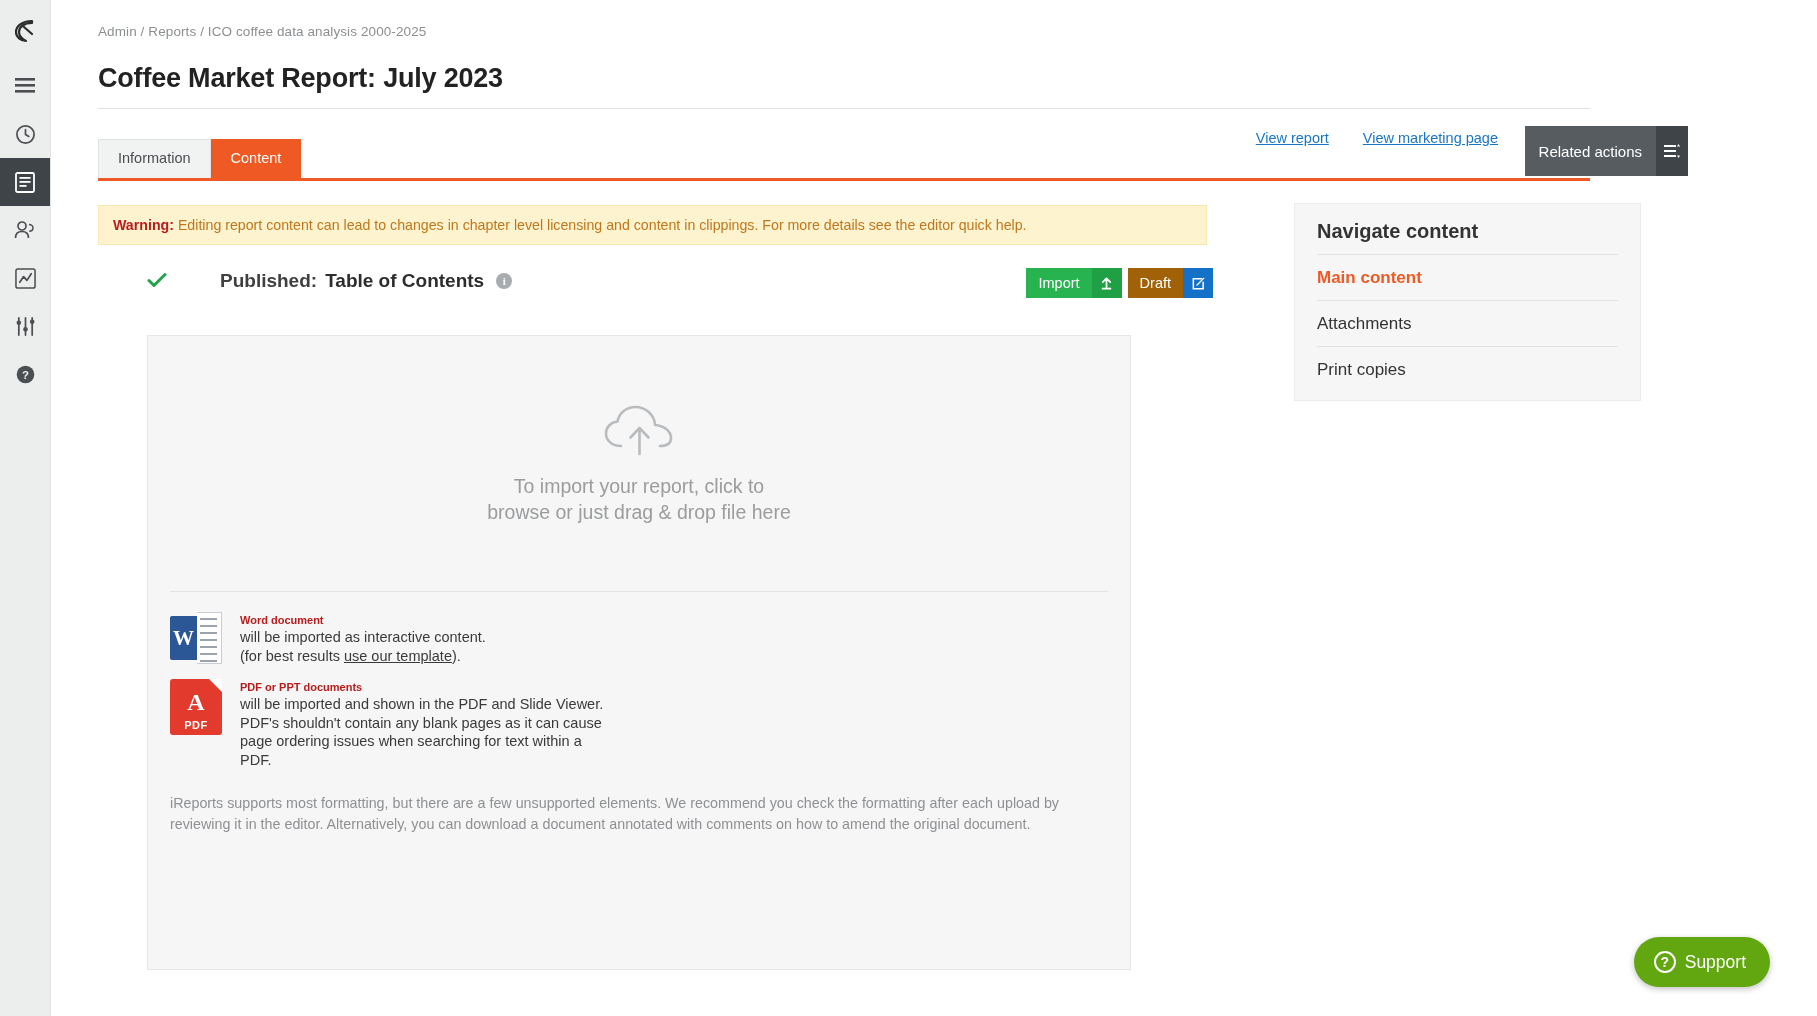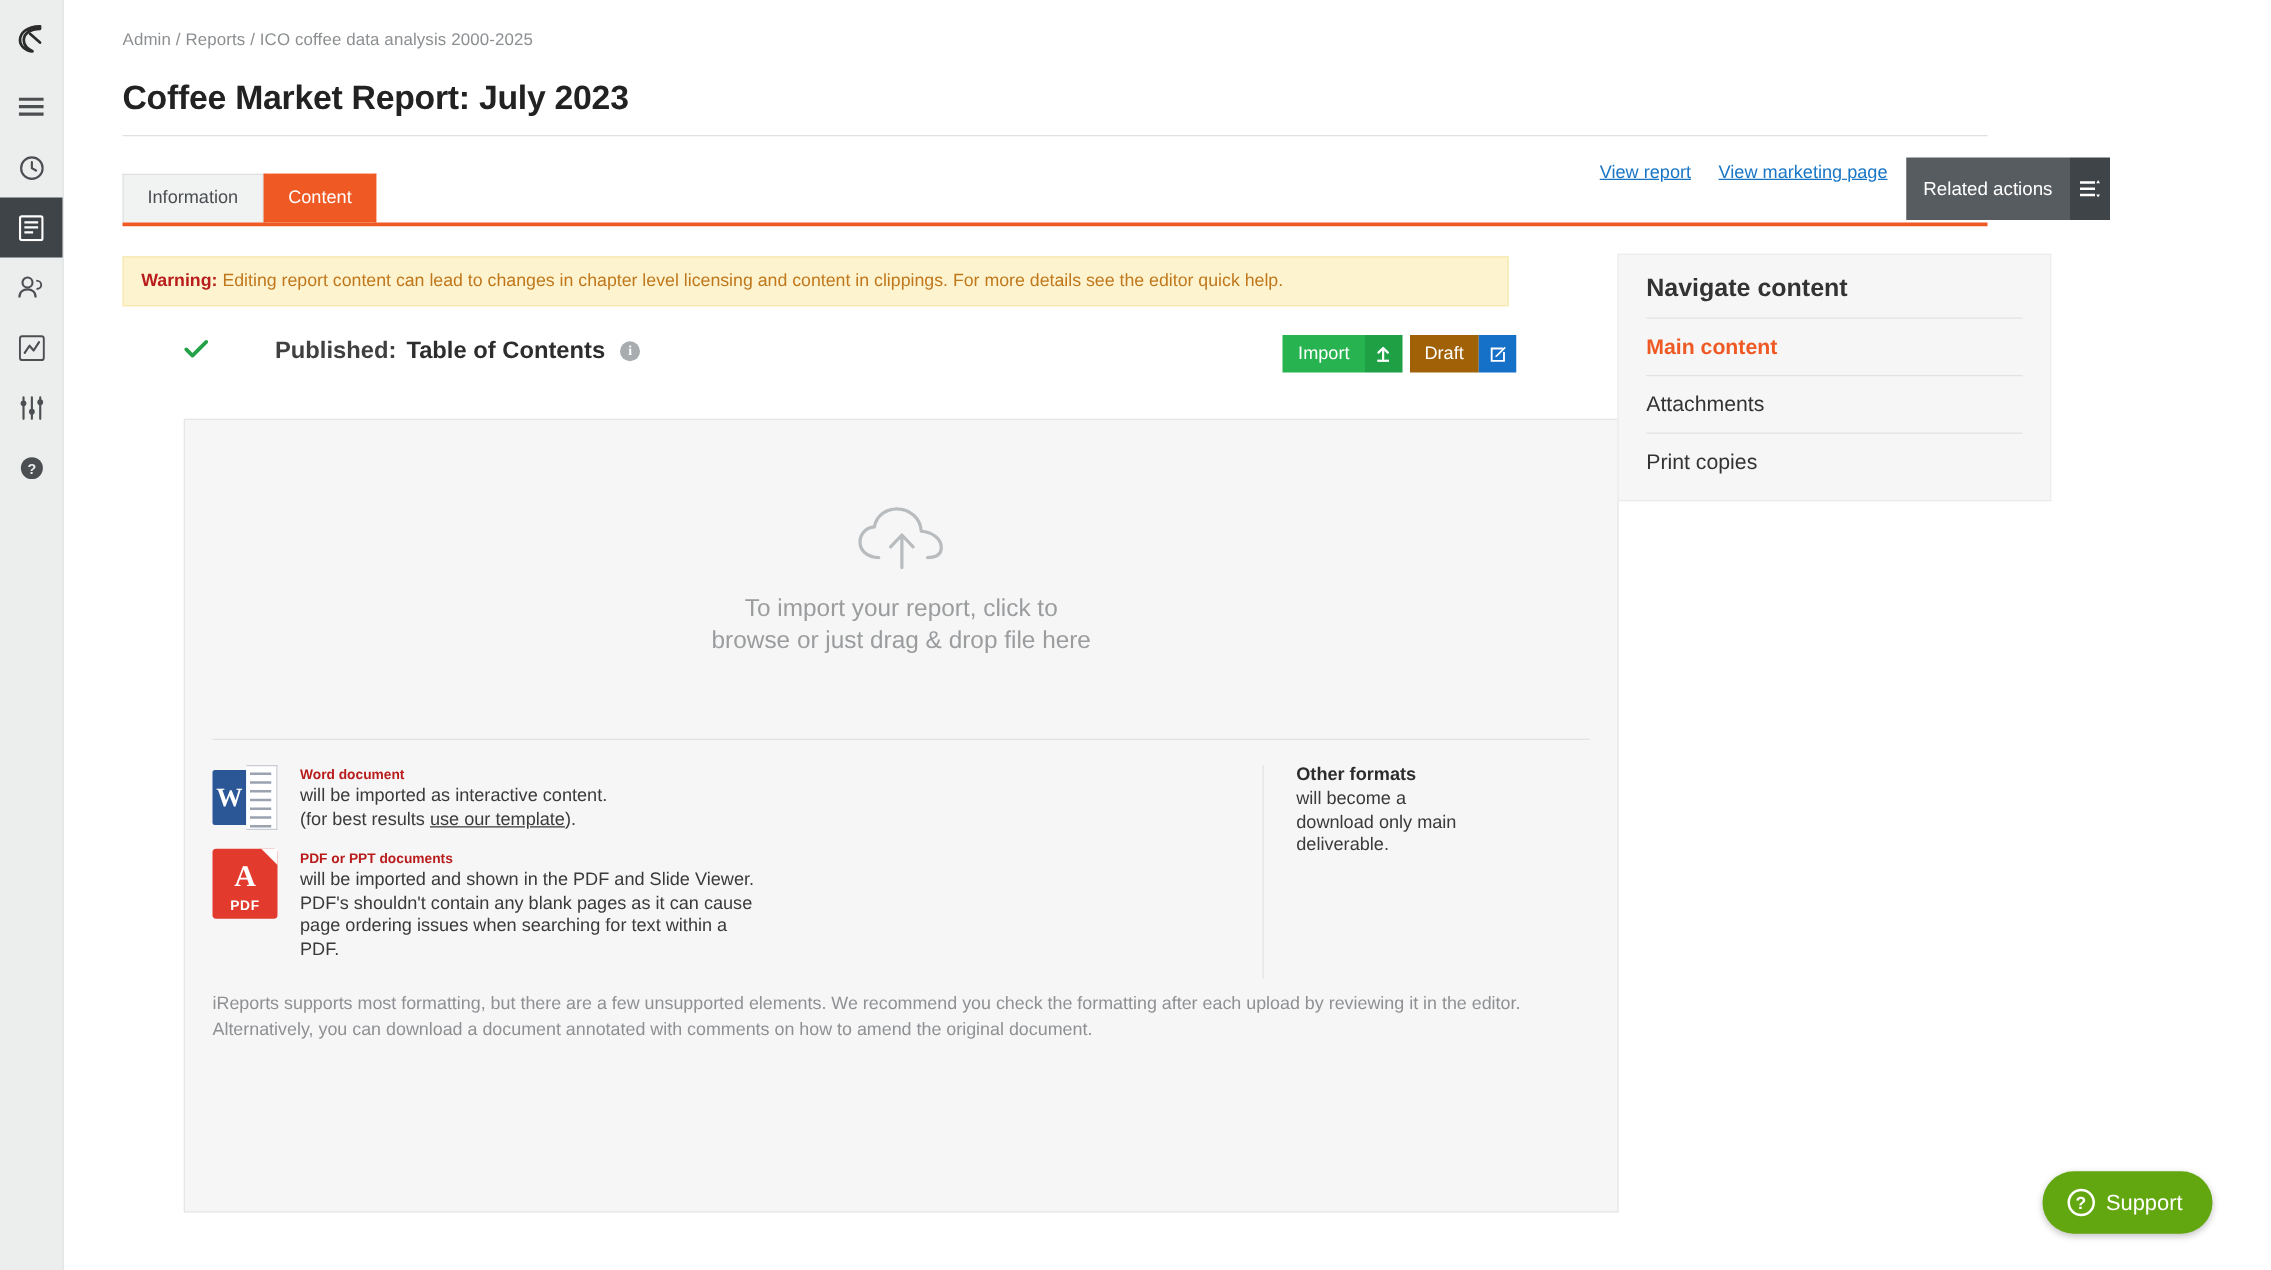--- a/index.html
+++ b/index.html
@@ -98,21 +98,21 @@
     height: 3px;
     background: #ef5924;
   }
 
   
   .header-actions {
     position: absolute;
     right: 129px; top: 130px;
     display: flex;
     align-items: center;
-    gap: 22px;
+    gap: 34px;
     margin-left: 28px;
   }
   .link-action {
     font-size: 14.5px;
     color: #1976c5;
     text-decoration: underline;
     cursor: pointer;
   }
   .related-actions {
     position: absolute;
@@ -193,21 +193,21 @@
   }
   .btn-import .btn-text { background: #27b34f; }
   .btn-import .btn-ic { background: #1fa044; }
   .btn-draft .btn-text { background: #a16207; }
   .btn-draft .btn-ic { background: #1570c7; }
 
   
   .drop-card {
     position: absolute;
     left: 96px; top: 335px;
-    width: 1148px;
+    width: 984px;
     height: 635px;
     background: #f6f6f6;
     border: 1px solid #e6e6e6;
   }
   .drop-area {
     height: 255px;
     display: flex; flex-direction: column;
     align-items: center; justify-content: center;
     gap: 10px;
   }
@@ -545,26 +545,20 @@
               <div class="fmt-title">PDF or PPT documents</div>
               <div class="fmt-desc">will be imported and shown in the PDF and Slide Viewer.</div>
               <div class="fmt-desc">PDF's shouldn't contain any blank pages as it can cause</div>
               <div class="fmt-desc">page ordering issues when searching for text within a</div>
               <div class="fmt-desc">PDF.</div>
             </div>
           </div>
 
         </div>
 
-        <div class="formats-right">
-          <div class="other-title">Other formats</div>
-          <div class="other-desc">will become a</div>
-          <div class="other-desc">download only main</div>
-          <div class="other-desc">deliverable.</div>
-        </div>
       </div>
 
       <div class="notes">
         <p>iReports supports most formatting, but there are a few unsupported elements. We recommend you check the formatting after each upload by reviewing it in the editor. Alternatively, you can download a document annotated with comments on how to amend the original document.</p>
       </div>
     </div>
 
     <div class="nav-panel">
       <div class="nav-title">Navigate content</div>
       <div class="nav-item active">Main content</div>

